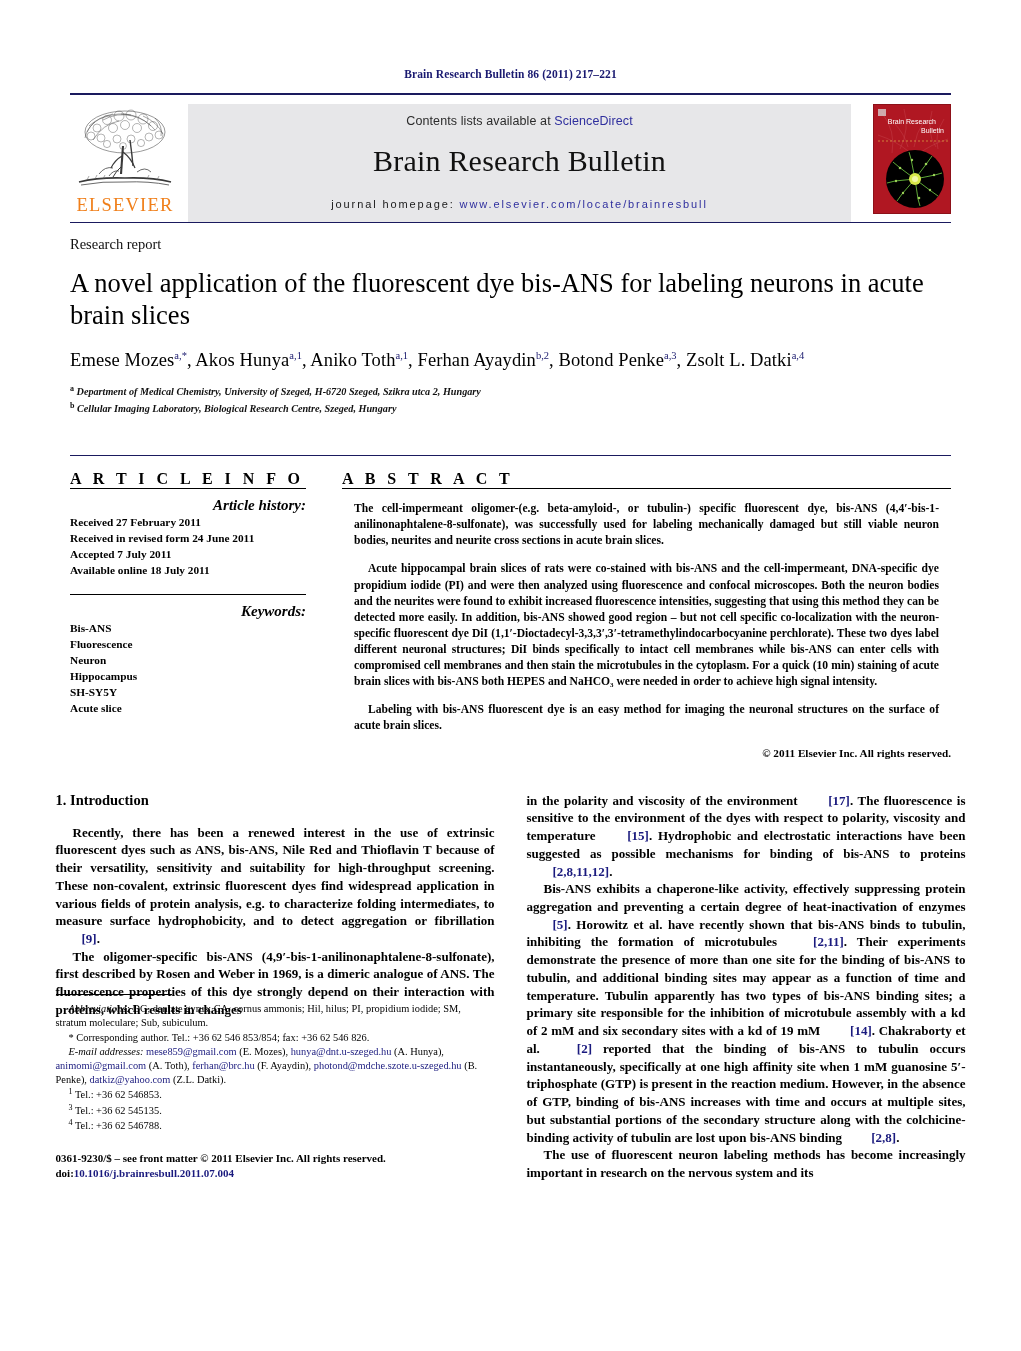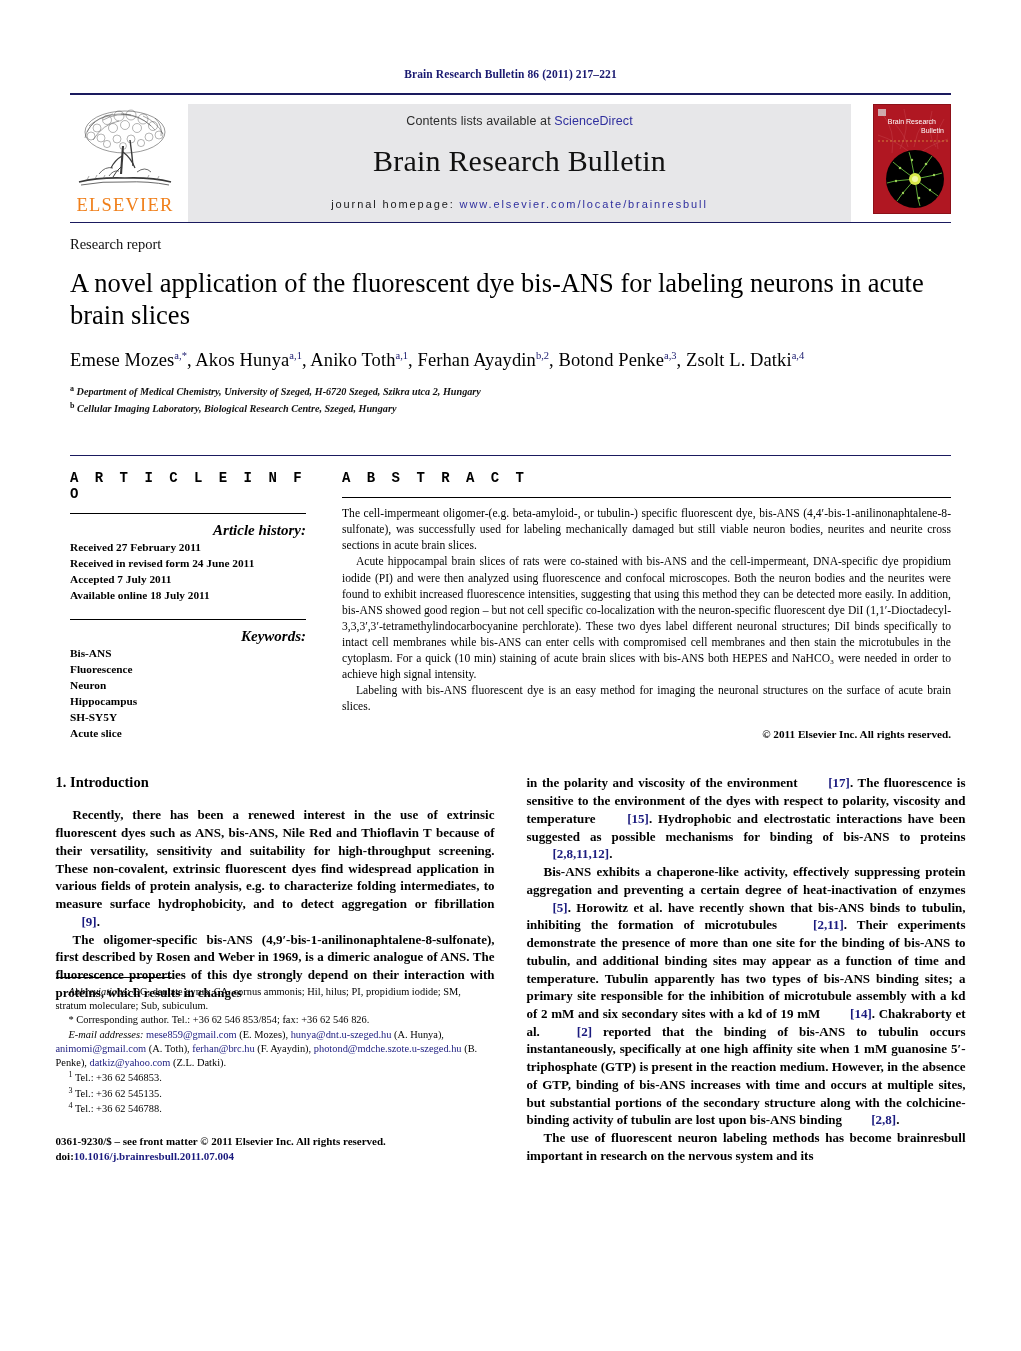--- a/index.html
+++ b/index.html
@@ -160,26 +160,26 @@
     flex: 0 0 262px;
     padding-right: 26px;
     box-sizing: border-box;
   }
   .col-abstract {
     flex: 1 1 auto;
     padding-left: 10px;
     box-sizing: border-box;
   }
   .sec-head {
-    font-family: Liberation Mono, monospace;
-    font-weight: bold;
-    font-size: 14px;
+    font-family: Liberation Serif, serif;
+    font-weight: bold;
+    font-size: 16px;
     letter-spacing: 4px;
     color: #000;
-    margin-bottom: 11px;
+    margin-bottom: 0;
   }
   .rule {
     border-top: 1.6px solid #000;
     margin-bottom: 8px;
   }
   .hist-label, .kw-label {
     font-family: "Liberation Serif", serif;
     font-style: italic;
     font-weight: bold;
     font-size: 15px;
@@ -189,26 +189,26 @@
   .hist-line, .kw-line {
     font-family: "Liberation Serif", serif;
     font-weight: bold;
     font-size: 11.3px;
     line-height: 1.42;
     color: #000;
   }
   .kw-block { margin-top: 16px; }
   .abstract-p {
     font-family: "Liberation Serif", serif;
-    font-weight: normal;
+    font-weight: bold;
     font-size: 11.6px;
     line-height: 1.39;
     text-align: justify;
     color: #000;
-    margin: 0;
+    margin: 12px;
   }
   .abstract-p + .abstract-p { text-indent: 14px; }
   .copyright {
     font-family: "Liberation Serif", serif;
     font-weight: bold;
     font-size: 11.2px;
     text-align: right;
     margin-top: 12px;
   }
 
@@ -473,17 +473,17 @@
         <div class="issn-block">
           <p class="issn">0361-9230/$ – see front matter © 2011 Elsevier Inc. All rights reserved.</p>
           <p class="issn"><span>doi:</span><span class="doi">10.1016/j.brainresbull.2011.07.004</span></p>
         </div>
       </div>
     </div>
 
     <div class="bodycol">
       <p class="bodyp" style="text-indent:0">in the polarity and viscosity of the environment <span class="ref">[17]</span>. The fluorescence is sensitive to the environment of the dyes with respect to polarity, viscosity and temperature <span class="ref">[15]</span>. Hydrophobic and electrostatic interactions have been suggested as possible mechanisms for binding of bis-ANS to proteins <span class="ref">[2,8,11,12]</span>.</p>
       <p class="bodyp">Bis-ANS exhibits a chaperone-like activity, effectively suppressing protein aggregation and preventing a certain degree of heat-inactivation of enzymes <span class="ref">[5]</span>. Horowitz et al. have recently shown that bis-ANS binds to tubulin, inhibiting the formation of microtubules <span class="ref">[2,11]</span>. Their experiments demonstrate the presence of more than one site for the binding of bis-ANS to tubulin, and additional binding sites may appear as a function of time and temperature. Tubulin apparently has two types of bis-ANS binding sites; a primary site responsible for the inhibition of microtubule assembly with a kd of 2 mM and six secondary sites with a kd of 19 mM <span class="ref">[14]</span>. Chakraborty et al. <span class="ref">[2]</span> reported that the binding of bis-ANS to tubulin occurs instantaneously, specifically at one high affinity site when 1 mM guanosine 5′-triphosphate (GTP) is present in the reaction medium. However, in the absence of GTP, binding of bis-ANS increases with time and occurs at multiple sites, but substantial portions of the secondary structure along with the colchicine-binding activity of tubulin are lost upon bis-ANS binding <span class="ref">[2,8]</span>.</p>
-      <p class="bodyp">The use of fluorescent neuron labeling methods has become brainresbull important in research on the nervous system and its</p>
+      <p class="bodyp">The use of fluorescent neuron labeling methods has become increasingly important in research on the nervous system and its</p>
     </div>
   </div>
 
 </div>
 
 </body></html>

